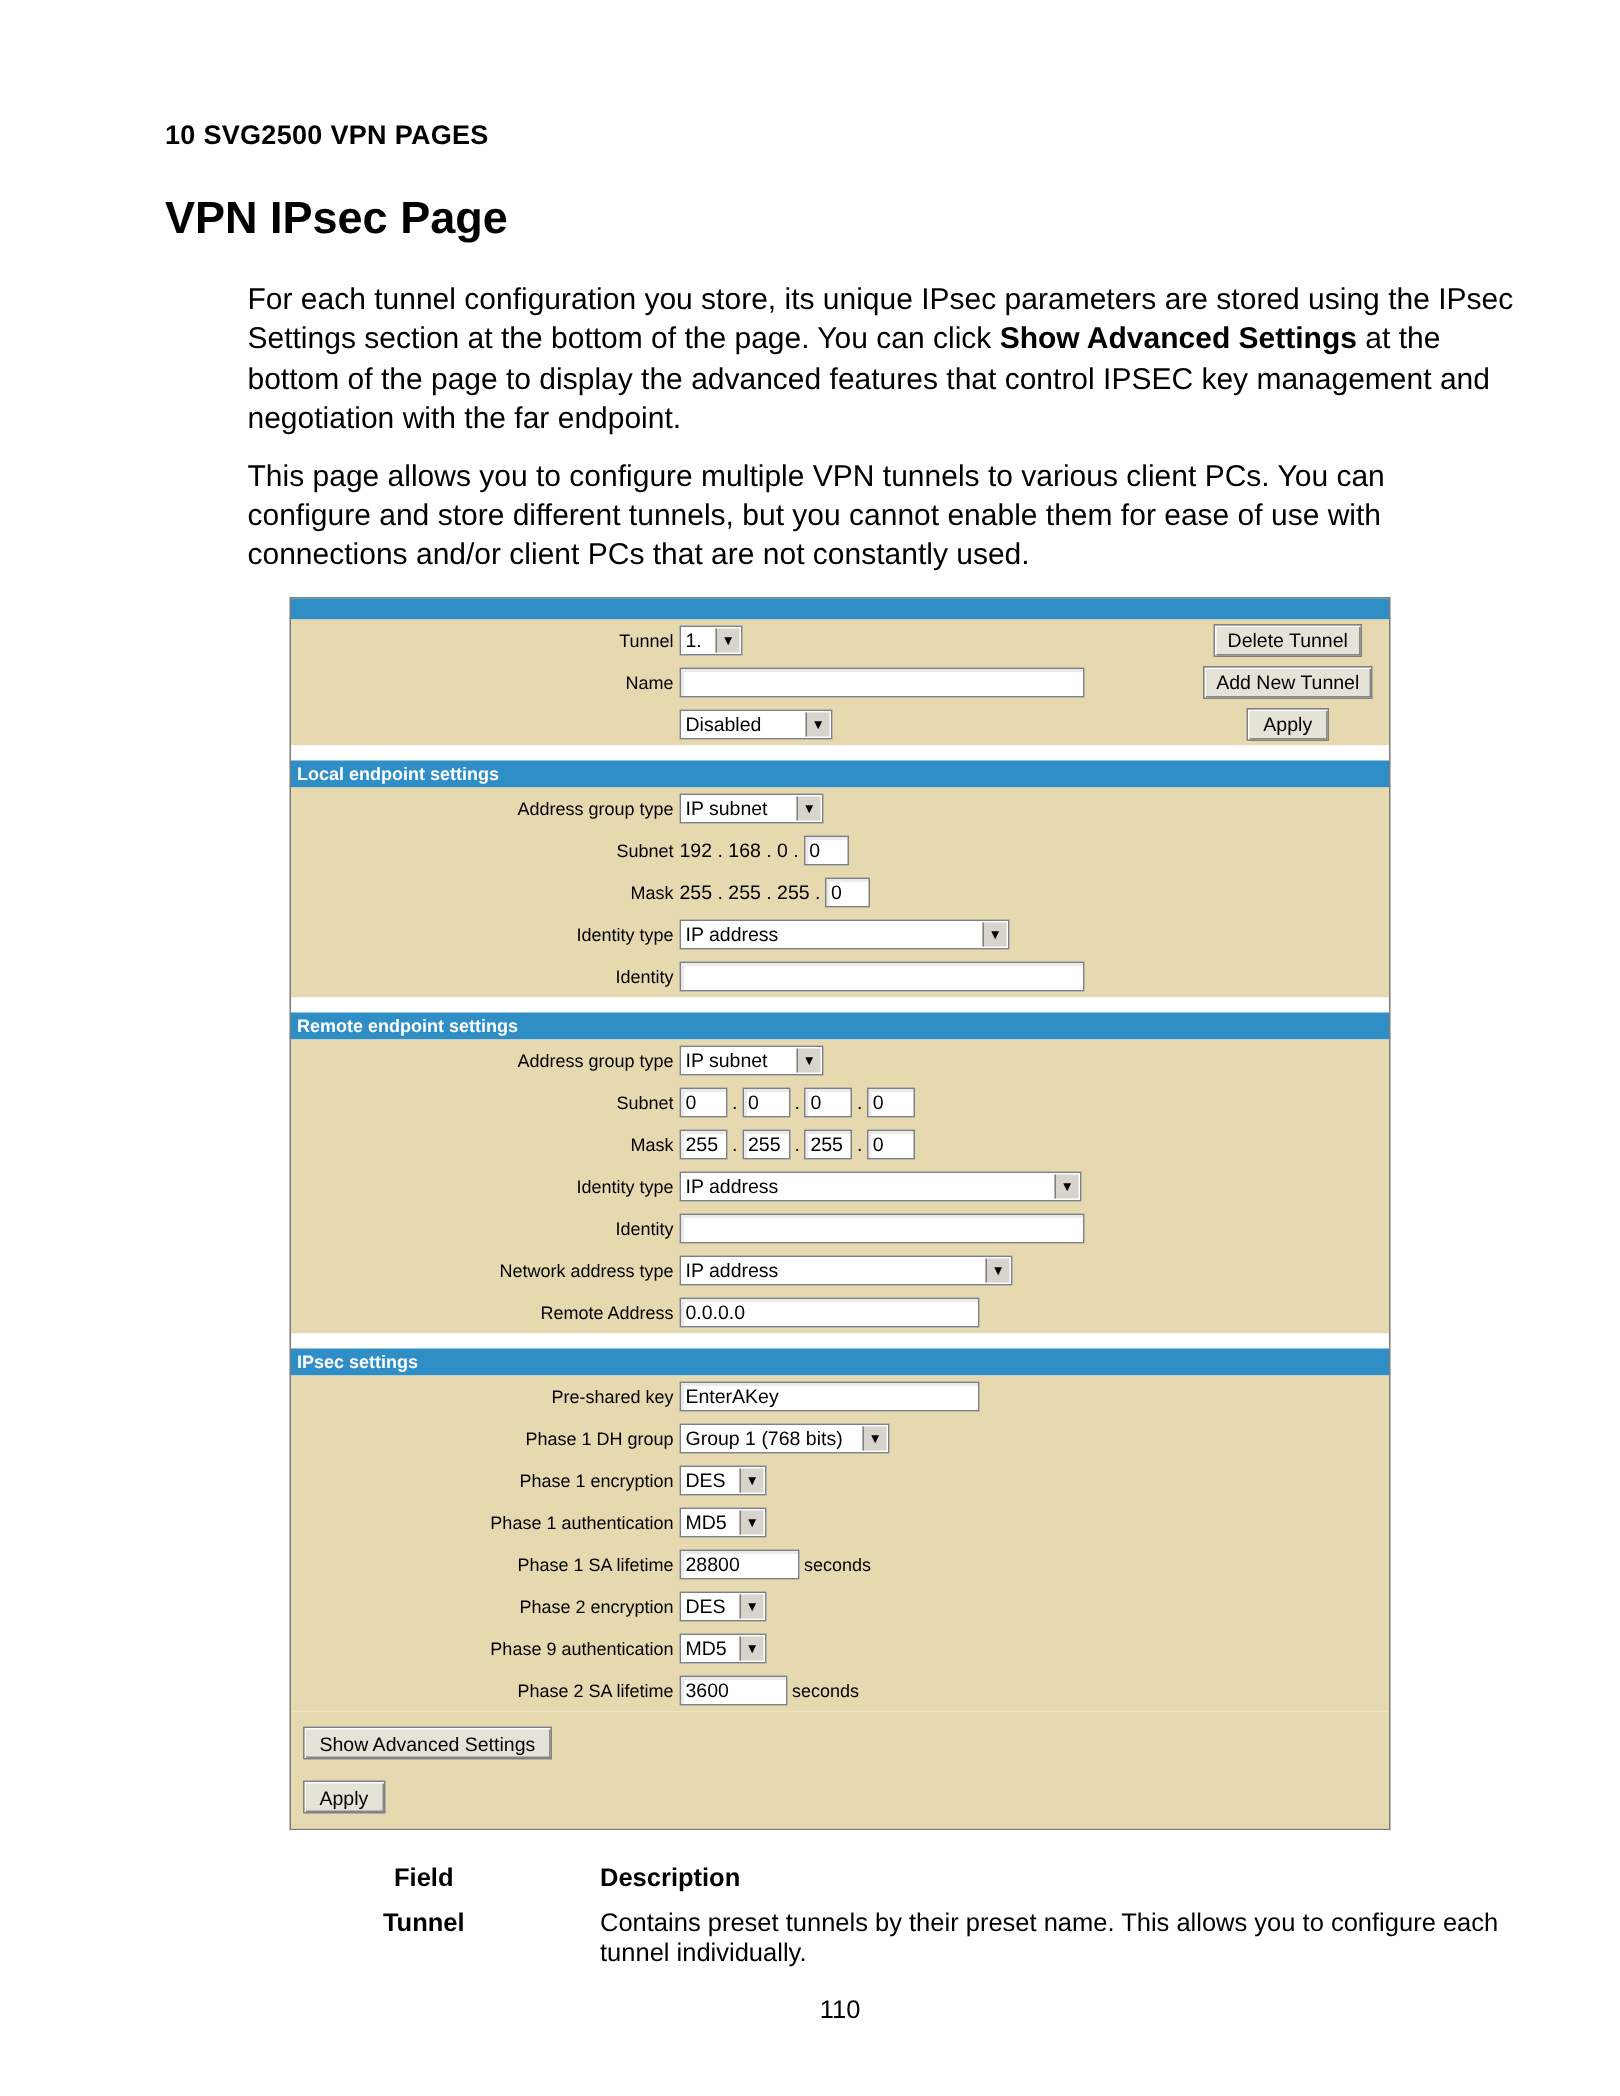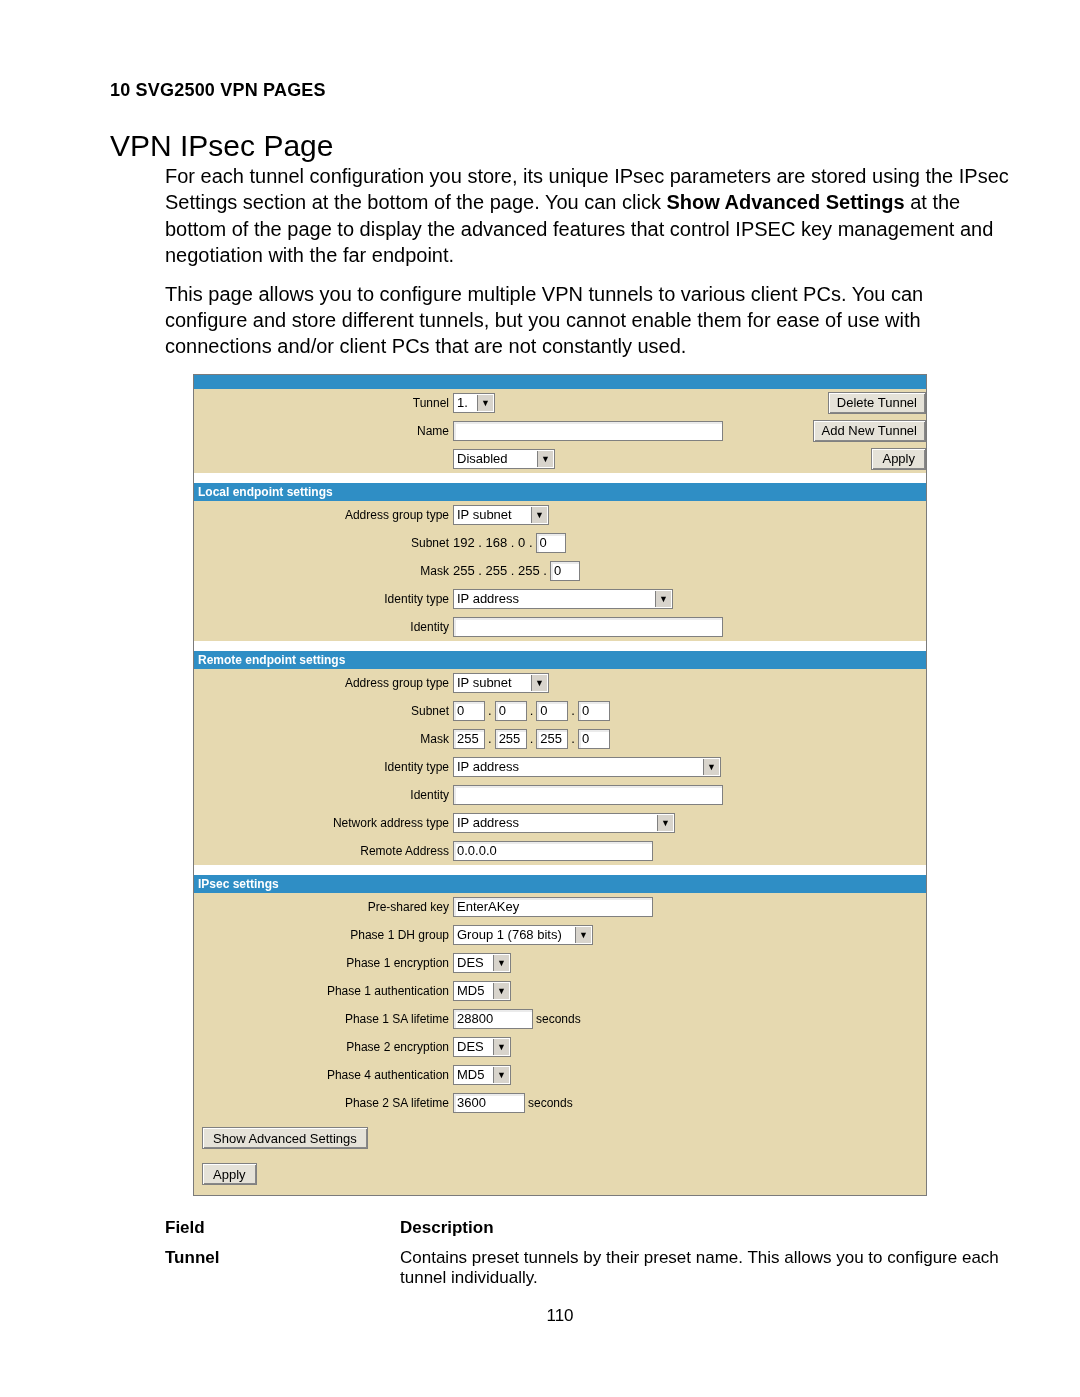--- a/index.html
+++ b/index.html
@@ -1,45 +1,45 @@
 <!DOCTYPE html>
 <html><head>
 <meta charset="utf-8">
 <style>
   html,body{margin:0;padding:0;background:#fff;font-family:Arial,Helvetica,sans-serif;color:#000;}
   .page{width:1080px;height:1397px;position:relative;box-sizing:border-box;padding:80px 70px 0 110px;}
   .section-header{font-size:18px;font-weight:bold;margin-bottom:28px;letter-spacing:.2px;}
-  .heading{font-size:30px;font-weight:normal;font-family:Arial,Helvetica,sans-serif;margin-bottom:0;}
+  .heading{font-size:30px;font-weight:bold;font-family:Arial,Helvetica,sans-serif;margin-bottom:24px;}
   .body-text{font-size:20px;line-height:1.32;margin:0 0 12px 0;padding-left:55px;}
   .body-text b{font-weight:bold;}
   .screenshot{margin:14px auto 22px auto;width:734px;}
   .ss-outer{border:1px solid #7b7b7b;}
   .blue-bar{background:#2f8ec5;height:14px;}
   .section-title{background:#2f8ec5;color:#fff;font-size:12px;font-weight:bold;padding:2px 4px;}
   .tan-area{background:#e6d9b0;}
   .formrow{display:flex;align-items:center;padding:2px 0;}
   .label{width:255px;text-align:right;padding-right:4px;font-size:12px;color:#000;}
   .control{flex:1;display:flex;align-items:center;gap:3px;font-size:13px;padding:2px 0;}
-  .right-btn-cell{width:135px;display:flex;justify-content:flex-end;padding-left:2px;}
+  .right-btn-cell{width:135px;display:flex;justify-content:center;padding-left:2px;}
   .fake-input,.fake-select,.fake-button{
     font-size:13px;font-family:Arial,Helvetica,sans-serif;background:#fff;
     border:1px solid #808080;box-shadow:inset 2px 2px 0 rgba(0,0,0,.08);
     box-sizing:border-box;
   }
   .fake-input{height:20px;padding:1px 3px;}
   .fake-select{height:20px;padding:1px 18px 1px 3px;position:relative;box-shadow:none;}
   .fake-select .arrow{position:absolute;right:1px;top:1px;bottom:1px;width:15px;background:#d8d4cc;
     border-left:1px solid #808080;display:flex;align-items:center;justify-content:center;font-size:9px;}
   .fake-button{background:#e5e2d8;box-shadow:1px 1px 0 #fff inset, -1px -1px 0 #888 inset;
     padding:2px 8px;height:22px;}
   .gap{height:10px;background:#fff;}
   .ipfix{font-size:13px;}
   .foot-buttons{padding:10px 8px;background:#e6d9b0;}
   .desc-row{display:flex;margin-top:6px;font-size:17px;}
-  .desc-col-field{width:290px;padding-left:55px;box-sizing:border-box;}
+  .desc-col-field{width:290px;padding-left:55px;box-sizing:border-box;text-align:center;}
   .desc-col-desc{flex:1;}
   .page-number{text-align:center;font-size:17px;margin-top:18px;}
 </style>
 </head>
 <body>
 
 <div class="page">
 
   <div class="section-header">10 SVG2500 VPN PAGES</div>
 
@@ -248,21 +248,21 @@
         <div class="formrow">
           <div class="label">Phase 2 encryption</div>
           <div class="control">
             <div class="fake-select" style="width:58px">
               <span>DES</span>
               <span class="arrow">▼</span>
             </div>
           </div>
         </div>
         <div class="formrow">
-          <div class="label">Phase 4 authentication</div>
+          <div class="label">Phase 9 authentication</div>
           <div class="control">
             <div class="fake-select" style="width:58px">
               <span>MD5</span>
               <span class="arrow">▼</span>
             </div>
           </div>
         </div>
         <div class="formrow">
           <div class="label">Phase 2 SA lifetime</div>
           <div class="control">

